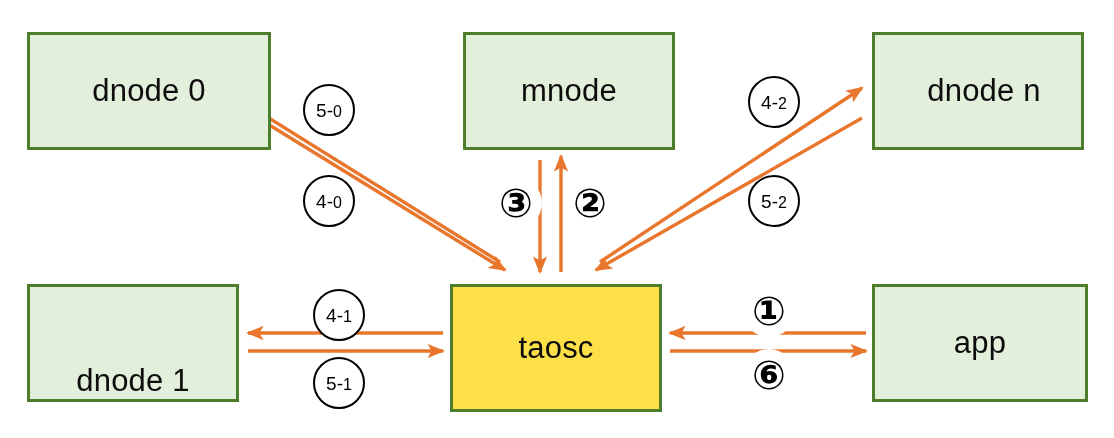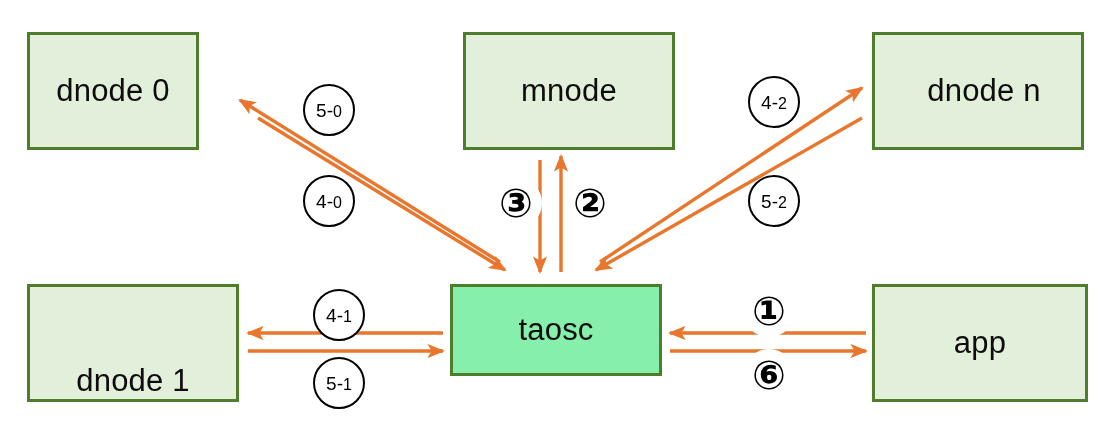--- a/index.html
+++ b/index.html
@@ -93,33 +93,33 @@
         <line x1="561" y1="272" x2="561" y2="156" stroke="#e8762c" stroke-width="3.4" marker-end="url(#arrowhead)"></line>
         <line x1="600" y1="262" x2="862" y2="88" stroke="#e8762c" stroke-width="3.4" marker-end="url(#arrowhead)"></line>
         <line x1="862" y1="118" x2="596" y2="270" stroke="#e8762c" stroke-width="3.4" marker-end="url(#arrowhead)"></line>
         <line x1="443" y1="333" x2="248" y2="333" stroke="#e8762c" stroke-width="3.4" marker-end="url(#arrowhead)"></line>
         <line x1="248" y1="351" x2="443" y2="351" stroke="#e8762c" stroke-width="3.4" marker-end="url(#arrowhead)"></line>
         <line x1="866" y1="333" x2="670" y2="333" stroke="#e8762c" stroke-width="3.4" marker-end="url(#arrowhead)"></line>
         <line x1="670" y1="351" x2="866" y2="351" stroke="#e8762c" stroke-width="3.4" marker-end="url(#arrowhead)"></line>
       </g>
   </svg>
 
-  <div class="node" style="left: 27px; top: 32px; width: 172px; height: 118px; background: rgb(226, 239, 218); border-color: rgb(78, 125, 43);">
+  <div class="node" style="left: 27px; top: 32px; width: 244px; height: 118px; background: rgb(226, 239, 218); border-color: rgb(78, 125, 43);">
     <span>dnode 0</span>
   </div>
   <div class="node" style="left: 450px; top: 32px; width: 212px; height: 118px; background: rgb(226, 239, 218); border-color: rgb(78, 125, 43); margin-left: 13px;">
     <span>mnode</span>
   </div>
   <div class="node" style="left: 872px; top: 32px; width: 212px; height: 118px; background: rgb(226, 239, 218); border-color: rgb(78, 125, 43); padding-left: 12px;">
     <span>dnode n</span>
   </div>
   <div class="node" style="left: 27px; top: 284px; width: 212px; height: 118px; background: rgb(226, 239, 218); border-color: rgb(78, 125, 43); align-items: flex-end;">
     <span>dnode 1</span>
   </div>
-  <div class="node" style="left: 450px; top: 284px; width: 212px; height: 92px; background: #86efac; border-color: rgb(78, 125, 43);">
+  <div class="node" style="left: 450px; top: 284px; width: 212px; height: 128px; background: #fde047; border-color: rgb(78, 125, 43);">
     <span>taosc</span>
   </div>
   <div class="node" style="left: 872px; top: 284px; width: 216px; height: 118px; background: rgb(226, 239, 218); border-color: rgb(78, 125, 43);">
     <span>app</span>
   </div>
 
   <div class="edge-label ring" style="left: 327px; top: 108px;">
       <span><span>5-</span><span class="sub">0</span></span>
     </div>
   <div class="edge-label ring" style="left: 327px; top: 199px;">

